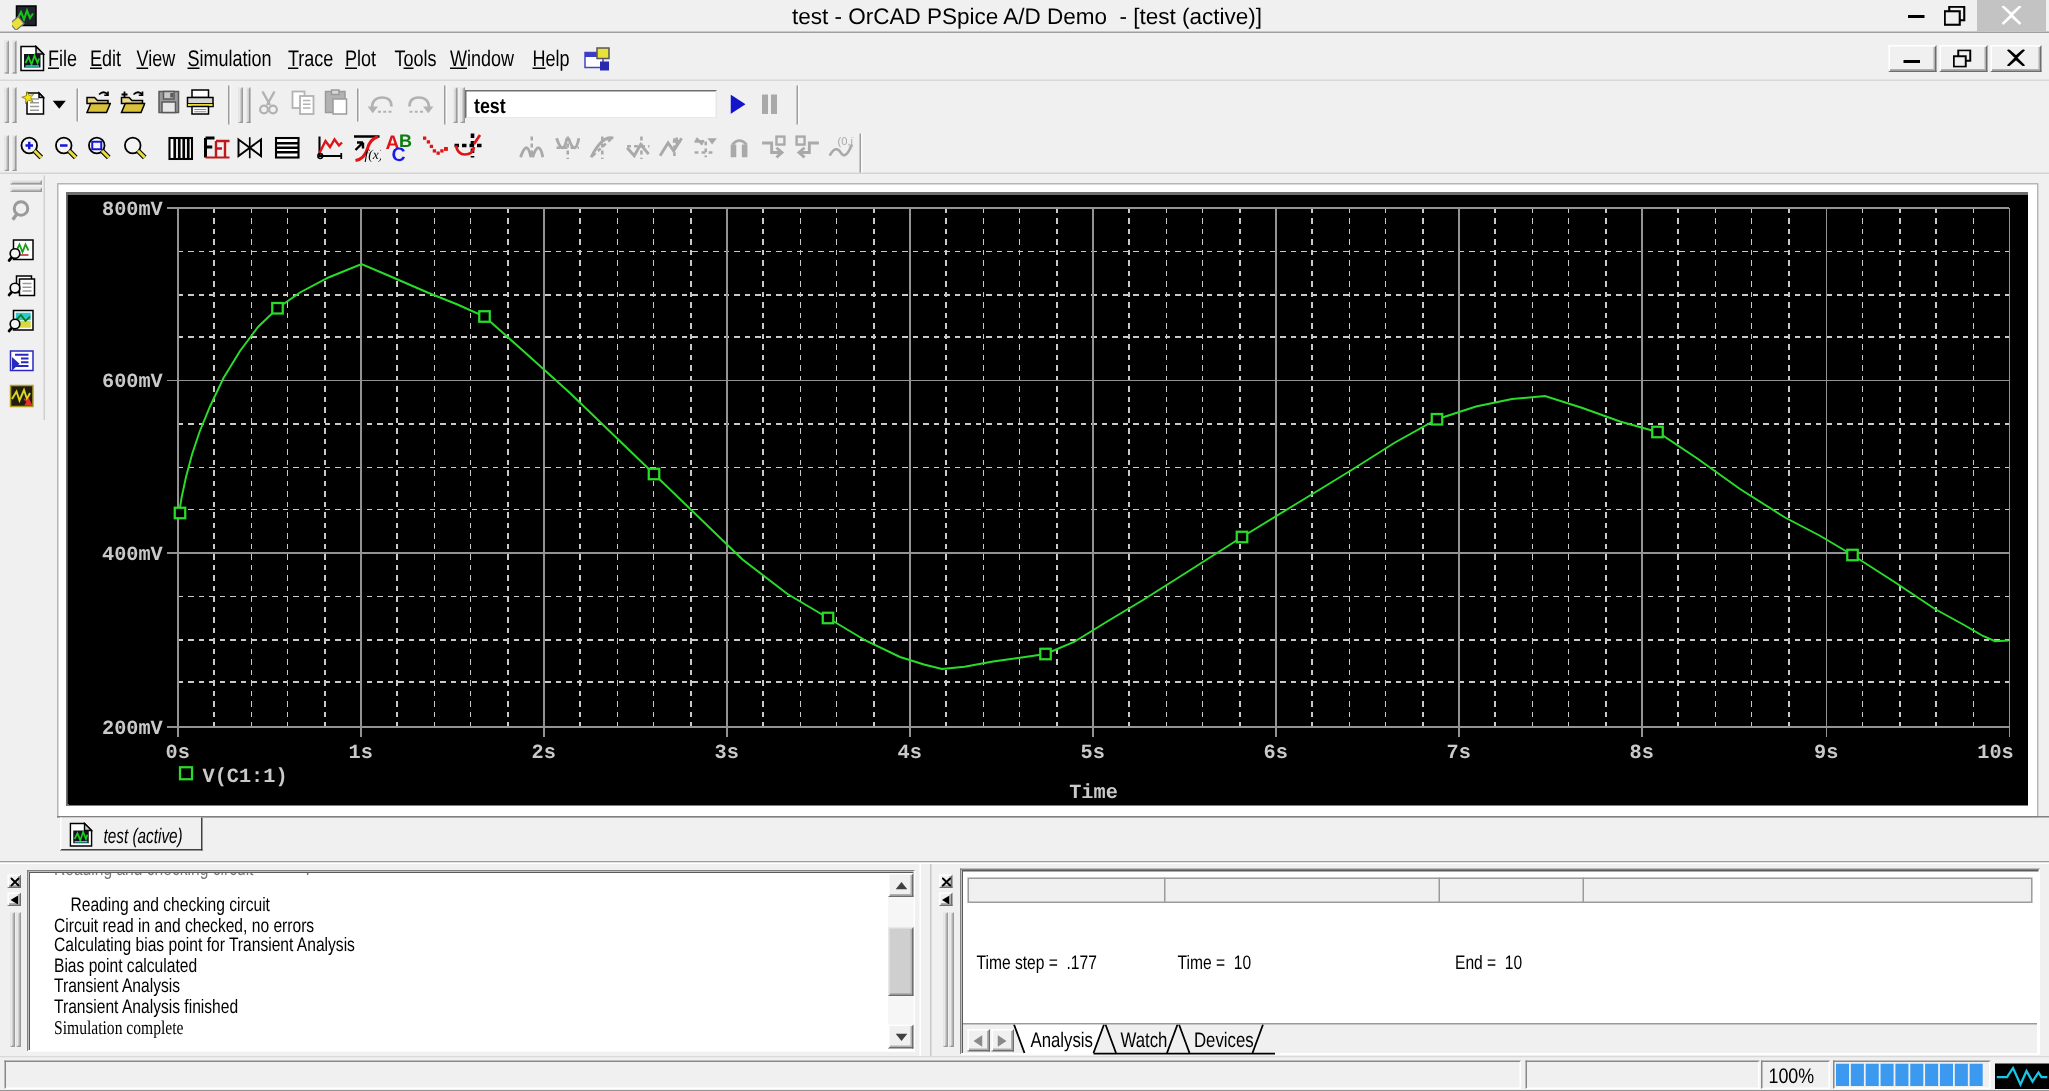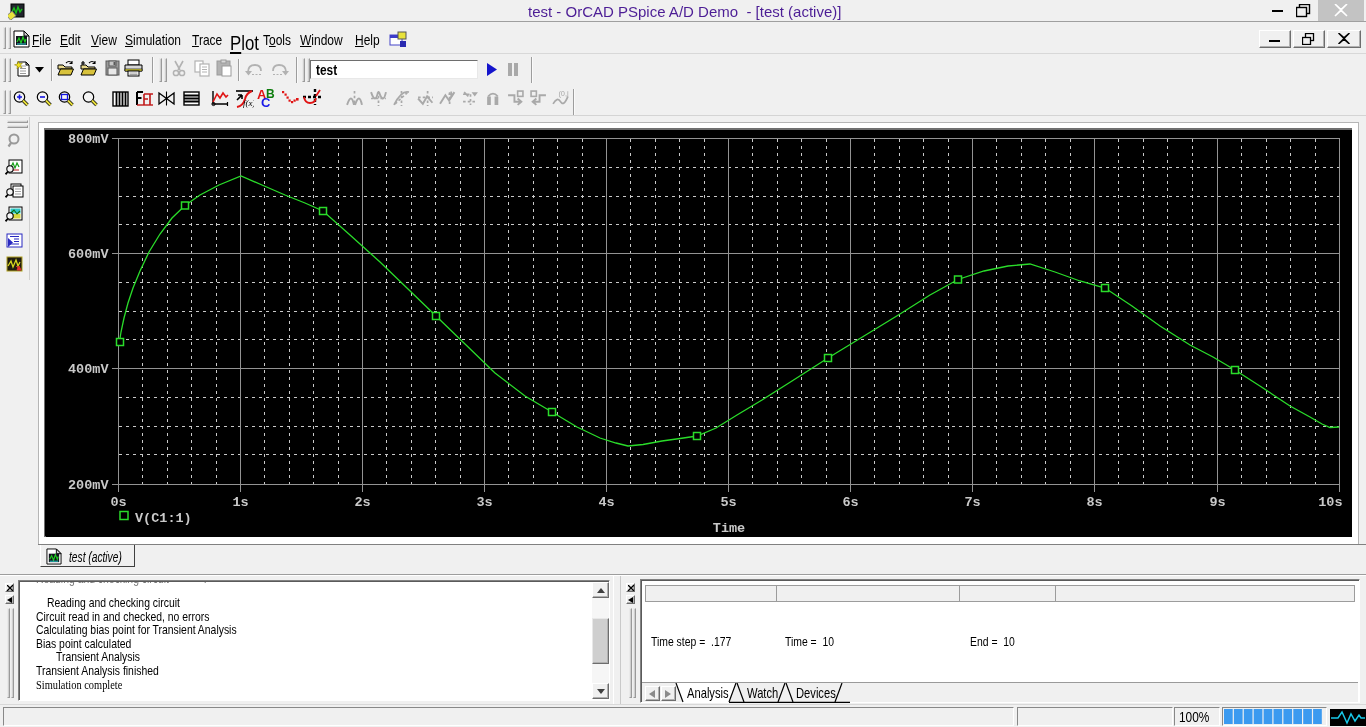--- a/index.html
+++ b/index.html
@@ -10,21 +10,21 @@
   .gripv { position:absolute; width:3px; border-left:1px solid #e9e9e9; border-top:1px solid #e9e9e9; background:#cfcfcf; border-right:1px solid #9a9a9a; border-bottom:1px solid #9a9a9a; }
   .griph { position:absolute; height:3px; border-left:1px solid #e9e9e9; border-top:1px solid #e9e9e9; background:#cfcfcf; border-right:1px solid #9a9a9a; border-bottom:1px solid #9a9a9a; }
   .sepv { position:absolute; width:2px; border-left:1px solid #9d9d9d; border-right:1px solid #fafafa; }
   .nar { display:inline-block; transform:scaleX(0.8); transform-origin:0 0; white-space:nowrap; }
   .btn3d { position:absolute; background:#f0f0f0; border-top:1px solid #fff; border-left:1px solid #fff; border-right:1px solid #6d6d6d; border-bottom:1px solid #6d6d6d; box-shadow:inset -1px -1px 0 #b0b0b0; }
 </style>
 </head>
 <body>
 
 <div class="abs" style="left:0;top:0;width:1366px;height:22px;background:#f0f0f0;border-bottom:1px solid #9f9f9f;"></div>
-<div class="txt" style="left:528px;top:3px;font-size:15px;color:#4c1d95;"><span style="white-space:nowrap">test - OrCAD PSpice A/D Demo&nbsp; - [test (active)]</span></div>
+<div class="txt" style="left:528px;top:3px;font-size:15px;color:#000000;"><span style="white-space:nowrap">test - OrCAD PSpice A/D Demo&nbsp; - [test (active)]</span></div>
 <svg class="abs" style="left:8px;top:3px" width="17" height="17" viewBox="0 0 17 17">
   <rect x="3" y="1" width="13" height="13" fill="#20242c" stroke="#000"></rect>
   <polyline points="4,9 6,5 8,10 10,4 12,9 14,6" fill="none" stroke="#18c018" stroke-width="1.4"></polyline>
   <rect x="0" y="10" width="7" height="6" fill="#e8e23a" stroke="#777" stroke-width="0.8" transform="rotate(-40 3 13)"></rect>
 </svg>
 
 <div class="txt" style="left:1272px;top:10px;width:11px;border-top:2px solid #000;"></div>
 <svg class="abs" style="left:1296px;top:4px" width="15" height="14" viewBox="0 0 15 14">
   <rect x="3.5" y="0.5" width="10" height="9" fill="none" stroke="#000" stroke-width="1.4"></rect>
   <rect x="0.5" y="3.5" width="10" height="9" fill="#f0f0f0" stroke="#000" stroke-width="1.4"></rect>
@@ -42,21 +42,21 @@
   <path d="M11,1 l5,5 h-5 z" fill="#cfcfcf" stroke="#000"></path>
   <rect x="3" y="6" width="11" height="9" fill="#13131f"></rect>
   <polyline points="4,12 6,8 8,13 10,7 12,12 13,9" fill="none" stroke="#1ecc1e" stroke-width="1.2"></polyline>
   <line x1="4" y1="14" x2="13" y2="14" stroke="#2ad4d4" stroke-width="1"></line>
 </svg>
 <div class="txt" style="left:31.5px;top:31px;font-size:15px;"><span class="nar"><u>F</u>ile</span></div>
 <div class="txt" style="left:60px;top:31px;font-size:15px;"><span class="nar"><u>E</u>dit</span></div>
 <div class="txt" style="left:90.5px;top:31px;font-size:15px;"><span class="nar"><u>V</u>iew</span></div>
 <div class="txt" style="left:124.5px;top:31px;font-size:15px;"><span class="nar"><u>S</u>imulation</span></div>
 <div class="txt" style="left:192px;top:31px;font-size:15px;"><span class="nar"><u>T</u>race</span></div>
-<div class="txt" style="left:230px;top:31px;font-size:21px;"><span class="nar"><u>P</u>lot</span></div>
+<div class="txt" style="left:230px;top:31px;font-size:15px;"><span class="nar"><u>P</u>lot</span></div>
 <div class="txt" style="left:262.5px;top:31px;font-size:15px;"><span class="nar">T<u>o</u>ols</span></div>
 <div class="txt" style="left:300px;top:31px;font-size:15px;"><span class="nar"><u>W</u>indow</span></div>
 <div class="txt" style="left:355px;top:31px;font-size:15px;"><span class="nar"><u>H</u>elp</span></div>
 <svg class="abs" style="left:389px;top:31px" width="18" height="17" viewBox="0 0 18 17">
   <rect x="1" y="4" width="12" height="10" fill="#fff" stroke="#4444c8"></rect>
   <rect x="1" y="4" width="12" height="3" fill="#3c3cc8"></rect>
   <rect x="9" y="1" width="8" height="7" fill="#e8e23a" stroke="#555"></rect>
   <rect x="11" y="10" width="6" height="6" fill="#2a2ab0"></rect>
 </svg>
 
@@ -441,21 +441,21 @@
 <div class="gripv" style="left:7px;top:608px;height:90px;"></div>
 <div class="gripv" style="left:11px;top:608px;height:90px;"></div>
 
 <div class="abs" style="left:18px;top:580px;width:592px;height:121px;background:#fff;border:1px solid #828282;border-bottom-color:#fff;border-right-color:#fff;box-shadow:inset 1px 1px 0 #5a5a5a;"></div>
 <div class="abs" style="left:20px;top:582px;width:571px;height:117px;background:#fff;overflow:hidden;">
   <div class="txt" style="left:16px;top:-11px;font-size:13px;color:#777;"><span class="nar">Reading and checking circuit &nbsp;&nbsp;&nbsp;&nbsp;&nbsp;&nbsp;&nbsp;&nbsp;&nbsp;&nbsp;&nbsp;.</span></div>
   <div class="txt" style="left:16px;top:13px;font-size:13px;padding-left:11px;"><span class="nar">Reading and checking circuit</span></div>
   <div class="txt" style="left:16px;top:26.6px;font-size:13px;"><span class="nar">Circuit read in and checked, no errors</span></div>
   <div class="txt" style="left:16px;top:40.2px;font-size:13px;"><span class="nar">Calculating bias point for Transient Analysis</span></div>
   <div class="txt" style="left:16px;top:53.8px;font-size:13px;"><span class="nar">Bias point calculated</span></div>
-  <div class="txt" style="left:16px;top:67.4px;font-size:13px;margin-left:20px;"><span class="nar">Transient Analysis</span></div>
+  <div class="txt" style="left:16px;top:67.4px;font-size:13px;"><span class="nar">Transient Analysis</span></div>
   <div class="txt" style="left:16px;top:81px;font-size:13px;"><span class="nar">Transient Analysis finished</span></div>
   <div class="txt" style="left:16px;top:94.6px;font-size:13px;font-family:Liberation Serif, serif;"><span class="nar">Simulation complete</span></div>
 </div>
 
 <div class="abs" style="left:592px;top:582px;width:17px;height:117px;background:#f6f6f6;"></div>
 <div class="btn3d" style="left:592px;top:582px;width:17px;height:16px;"></div>
 <svg class="abs" style="left:597px;top:588px" width="8" height="5" viewBox="0 0 8 5">
     <polygon points="0,5 8,5 4,0" fill="#404040"></polygon>
   </svg>
 <div class="btn3d" style="left:592px;top:683px;width:17px;height:16px;"></div>

